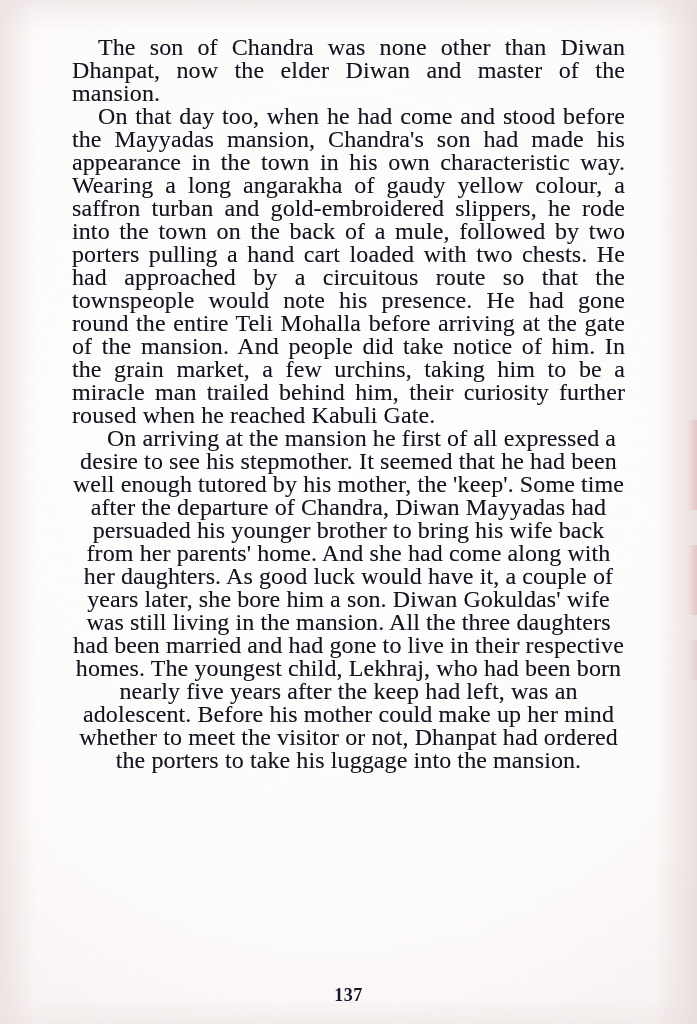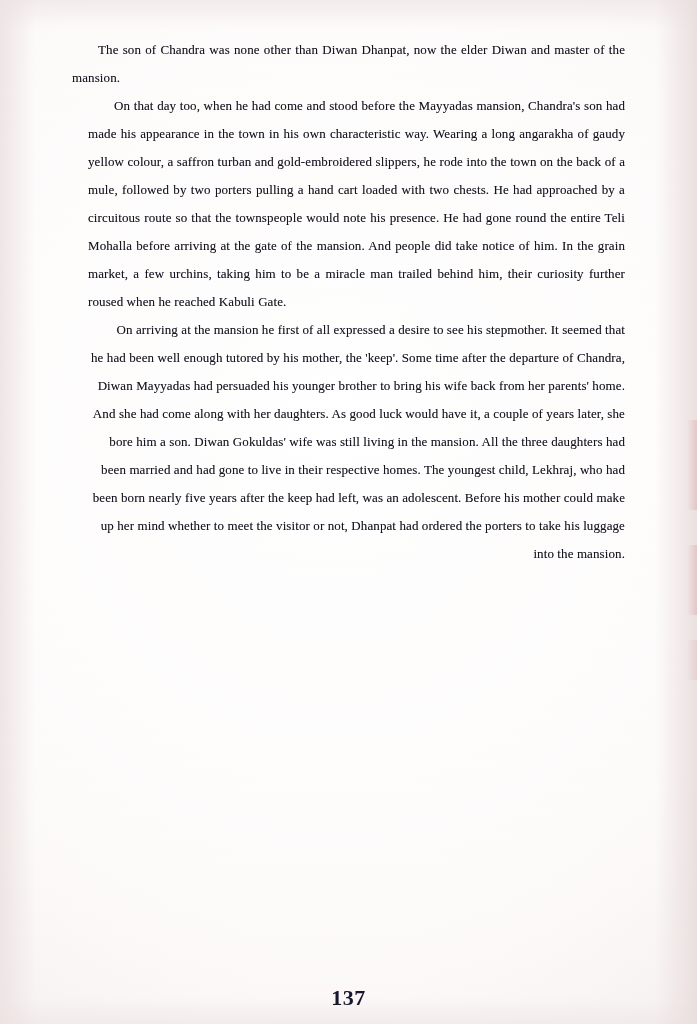--- a/index.html
+++ b/index.html
@@ -47,40 +47,40 @@
 
   #text-block {
     position: absolute;
     left: 72px;
     top: 36px;
     width: 553px;
   }
 
   .para {
     margin: 0 0 0 0;
-    font-size: 13px;
-    line-height: 28px;
+    font-size: 24px;
+    line-height: 23px;
     color: #14131f;
     text-align: justify;
     text-justify: inter-word;
     text-indent: 26px;
     letter-spacing: 0.1px;
     
     text-shadow: 0 0 0.6px rgba(20,19,31,0.35);
   }
-  .para + .para { margin-top: 0; margin-left: 16px; }
-  .para:last-of-type { text-align: right; }
+  .para + .para { margin-top: 0; }
+  .para:last-of-type { text-align: center; }
 
   #page-number {
     position: absolute;
     left: 0;
     right: 0;
     top: 985px;
     text-align: center;
-    font-size: 22px;
+    font-size: 18px;
     font-weight: 700;
     color: #17162a;
     font-family: "Liberation Serif", serif;
     letter-spacing: 0.5px;
   }
 
   
   #grain {
     position: absolute;
     inset: 0;

